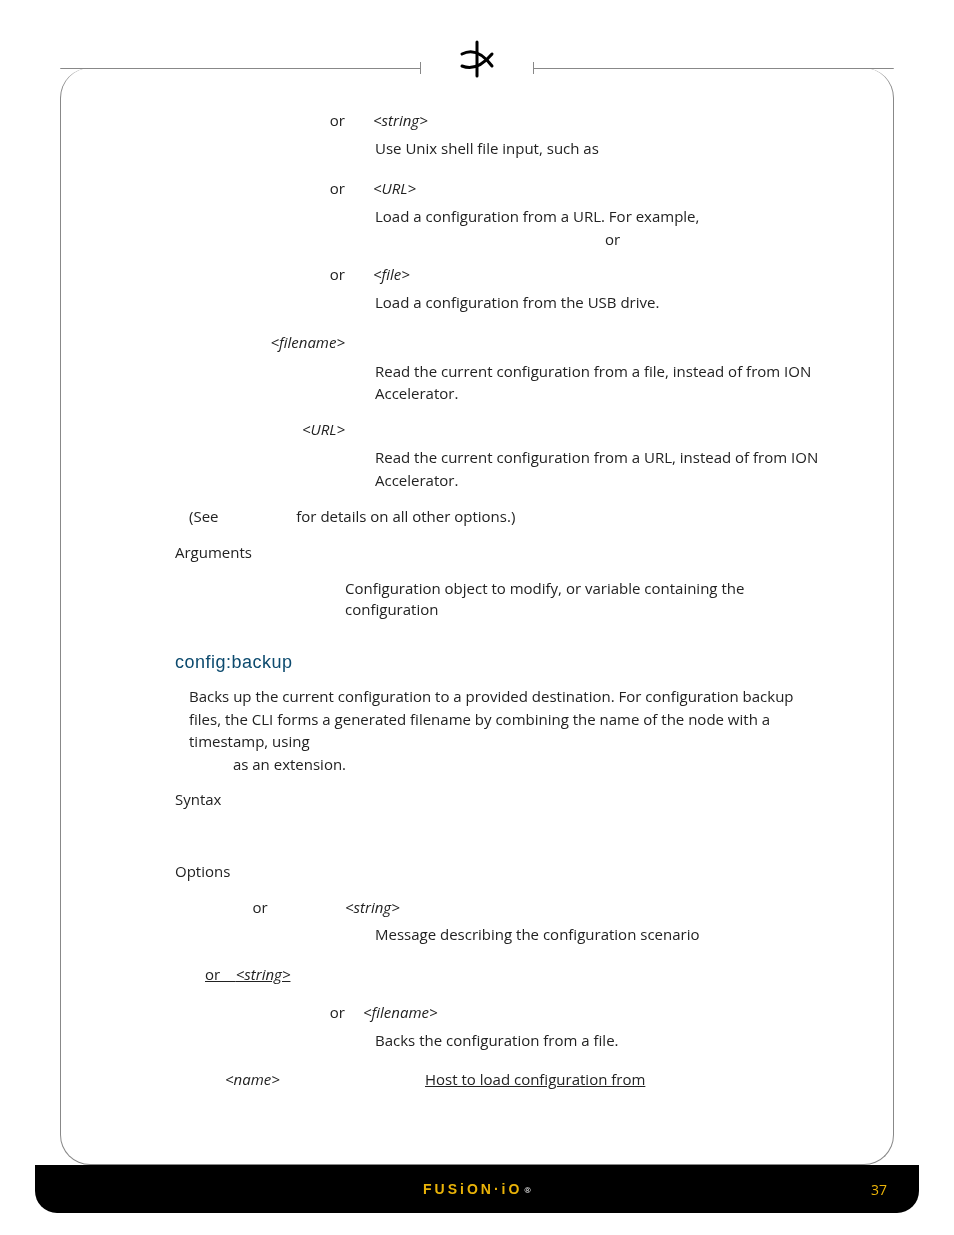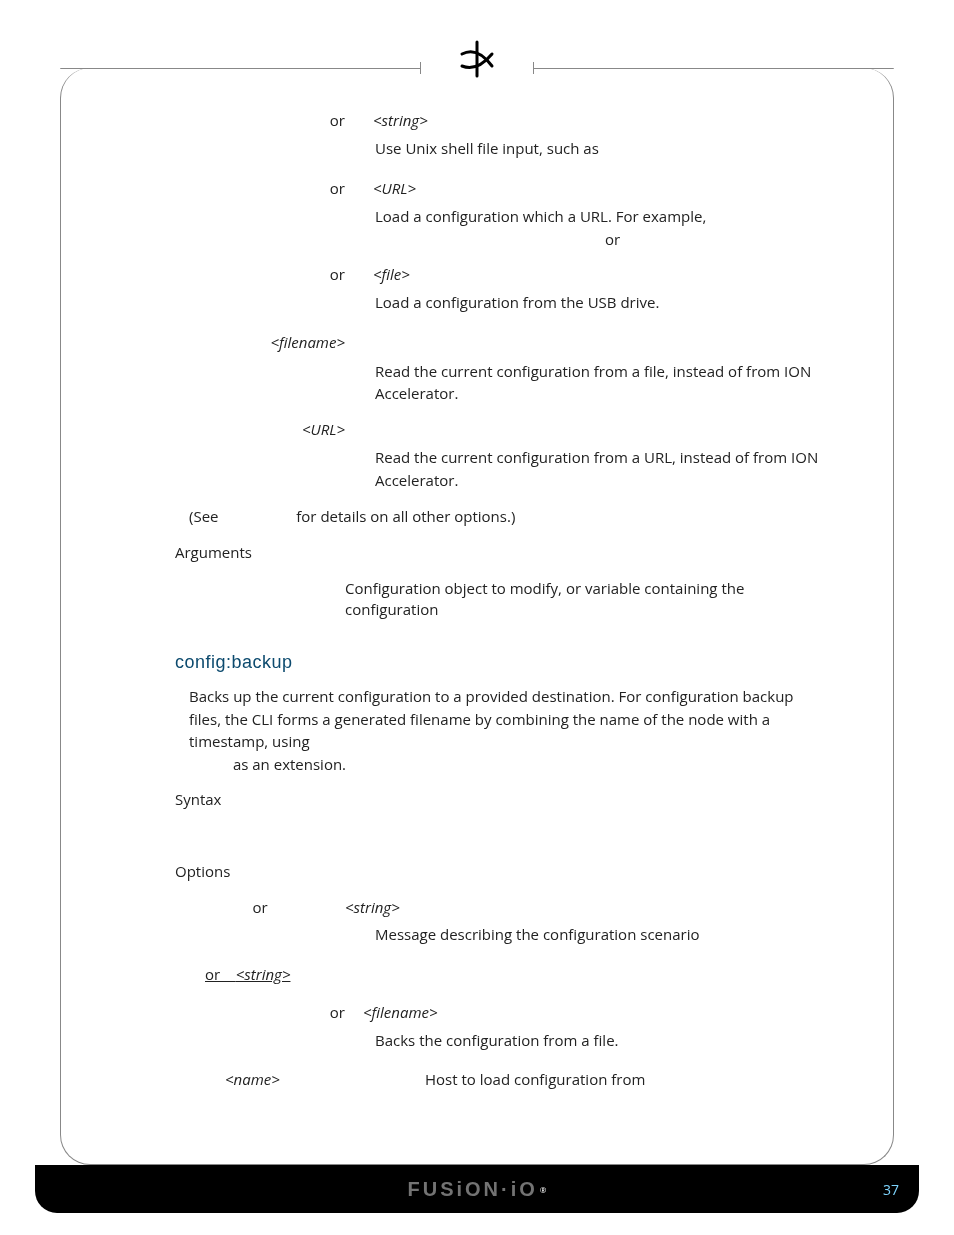--- a/index.html
+++ b/index.html
@@ -20,22 +20,22 @@
   .c2{flex:1;}
   .ind{padding-left:200px;margin:6px 0 18px 0;}
   .ind2{padding-left:200px;margin:6px 0 14px 0;line-height:1.5;}
   i.arg{font-style:italic;}
   .sec-head{font-weight:400;margin:8px 0 14px 0;}
   .cmd-head{color:#0c4a6e;font-family:"Eurostile","Arial Narrow",sans-serif;letter-spacing:.5px;font-size:18px;margin:28px 0 10px 0;}
   .para{margin:0 0 14px 14px;line-height:1.5;}
   .mt4{margin-top:6px;}
   .footer{position:absolute;left:35px;right:35px;bottom:22px;height:48px;background:#000;border-bottom-left-radius:22px;border-bottom-right-radius:22px;display:flex;align-items:center;justify-content:center;}
   .brand{display:flex;align-items:center;gap:2px;}
-  .brand .txt{color:#737373;font-family:"Arial Black",Arial,sans-serif;letter-spacing:3px;font-size:20px;font-weight:700;}
-  .pagenum{position:absolute;right:20px;color:#7dd3fc;font-size:14px;}
+  .brand .txt{color:#eab308;font-family:"Arial Black",Arial,sans-serif;letter-spacing:3px;font-size:14px;font-weight:700;}
+  .pagenum{position:absolute;right:32px;color:#eab308;font-size:14px;}
   .reg{color:#fff;font-size:8px;vertical-align:super;}
 </style>
 </head>
 <body>
 
 <div class="page">
   <div class="top-rule">
     <div class="seg left"></div>
     <div class="seg right"></div>
     <div class="tick l"></div>
@@ -61,21 +61,21 @@
         </div>
       <div class="ind">Use Unix shell file input, such as</div>
     </div>
 
     <div>
       <div class="row">
           <div class="c1" style="text-align:right;padding-right:28px;">or</div>
           <div class="c2"><i class="arg">&lt;URL&gt;</i></div>
         </div>
       <div class="ind2">
-        <span>Load a configuration which a URL. For example,</span><br>
+        <span>Load a configuration from a URL. For example,</span><br>
         <span style="display:inline-block;width:230px;"></span><span>or</span>
       </div>
     </div>
 
     <div class="mt4">
       <div class="row">
           <div class="c1" style="text-align:right;padding-right:28px;">or</div>
           <div class="c2"><i class="arg">&lt;file&gt;</i></div>
         </div>
       <div class="ind">Load a configuration from the USB drive.</div>
@@ -128,21 +128,21 @@
     <div>
       <div class="row">
           <div class="c1" style="text-align:right;padding-right:18px;">or</div>
           <div class="c2"><i class="arg">&lt;filename&gt;</i></div>
         </div>
       <div class="ind">Backs the configuration from a file.</div>
     </div>
 
     <div class="row">
       <div class="c1" style="text-align:left;padding-left:50px;"><i class="arg">&lt;name&gt;</i></div>
-      <div class="c2" style="padding-left:30px;">Host to load configuration from</div>
+      <div class="c2" style="padding-left:30px;text-decoration:underline;">Host to load configuration from</div>
     </div>
 
   </div>
 
   <div class="footer">
     <div class="brand">
       <span class="txt">FUSiON·iO</span>
         <span class="reg">®</span>
     </div>
     <div class="pagenum">37</div>

